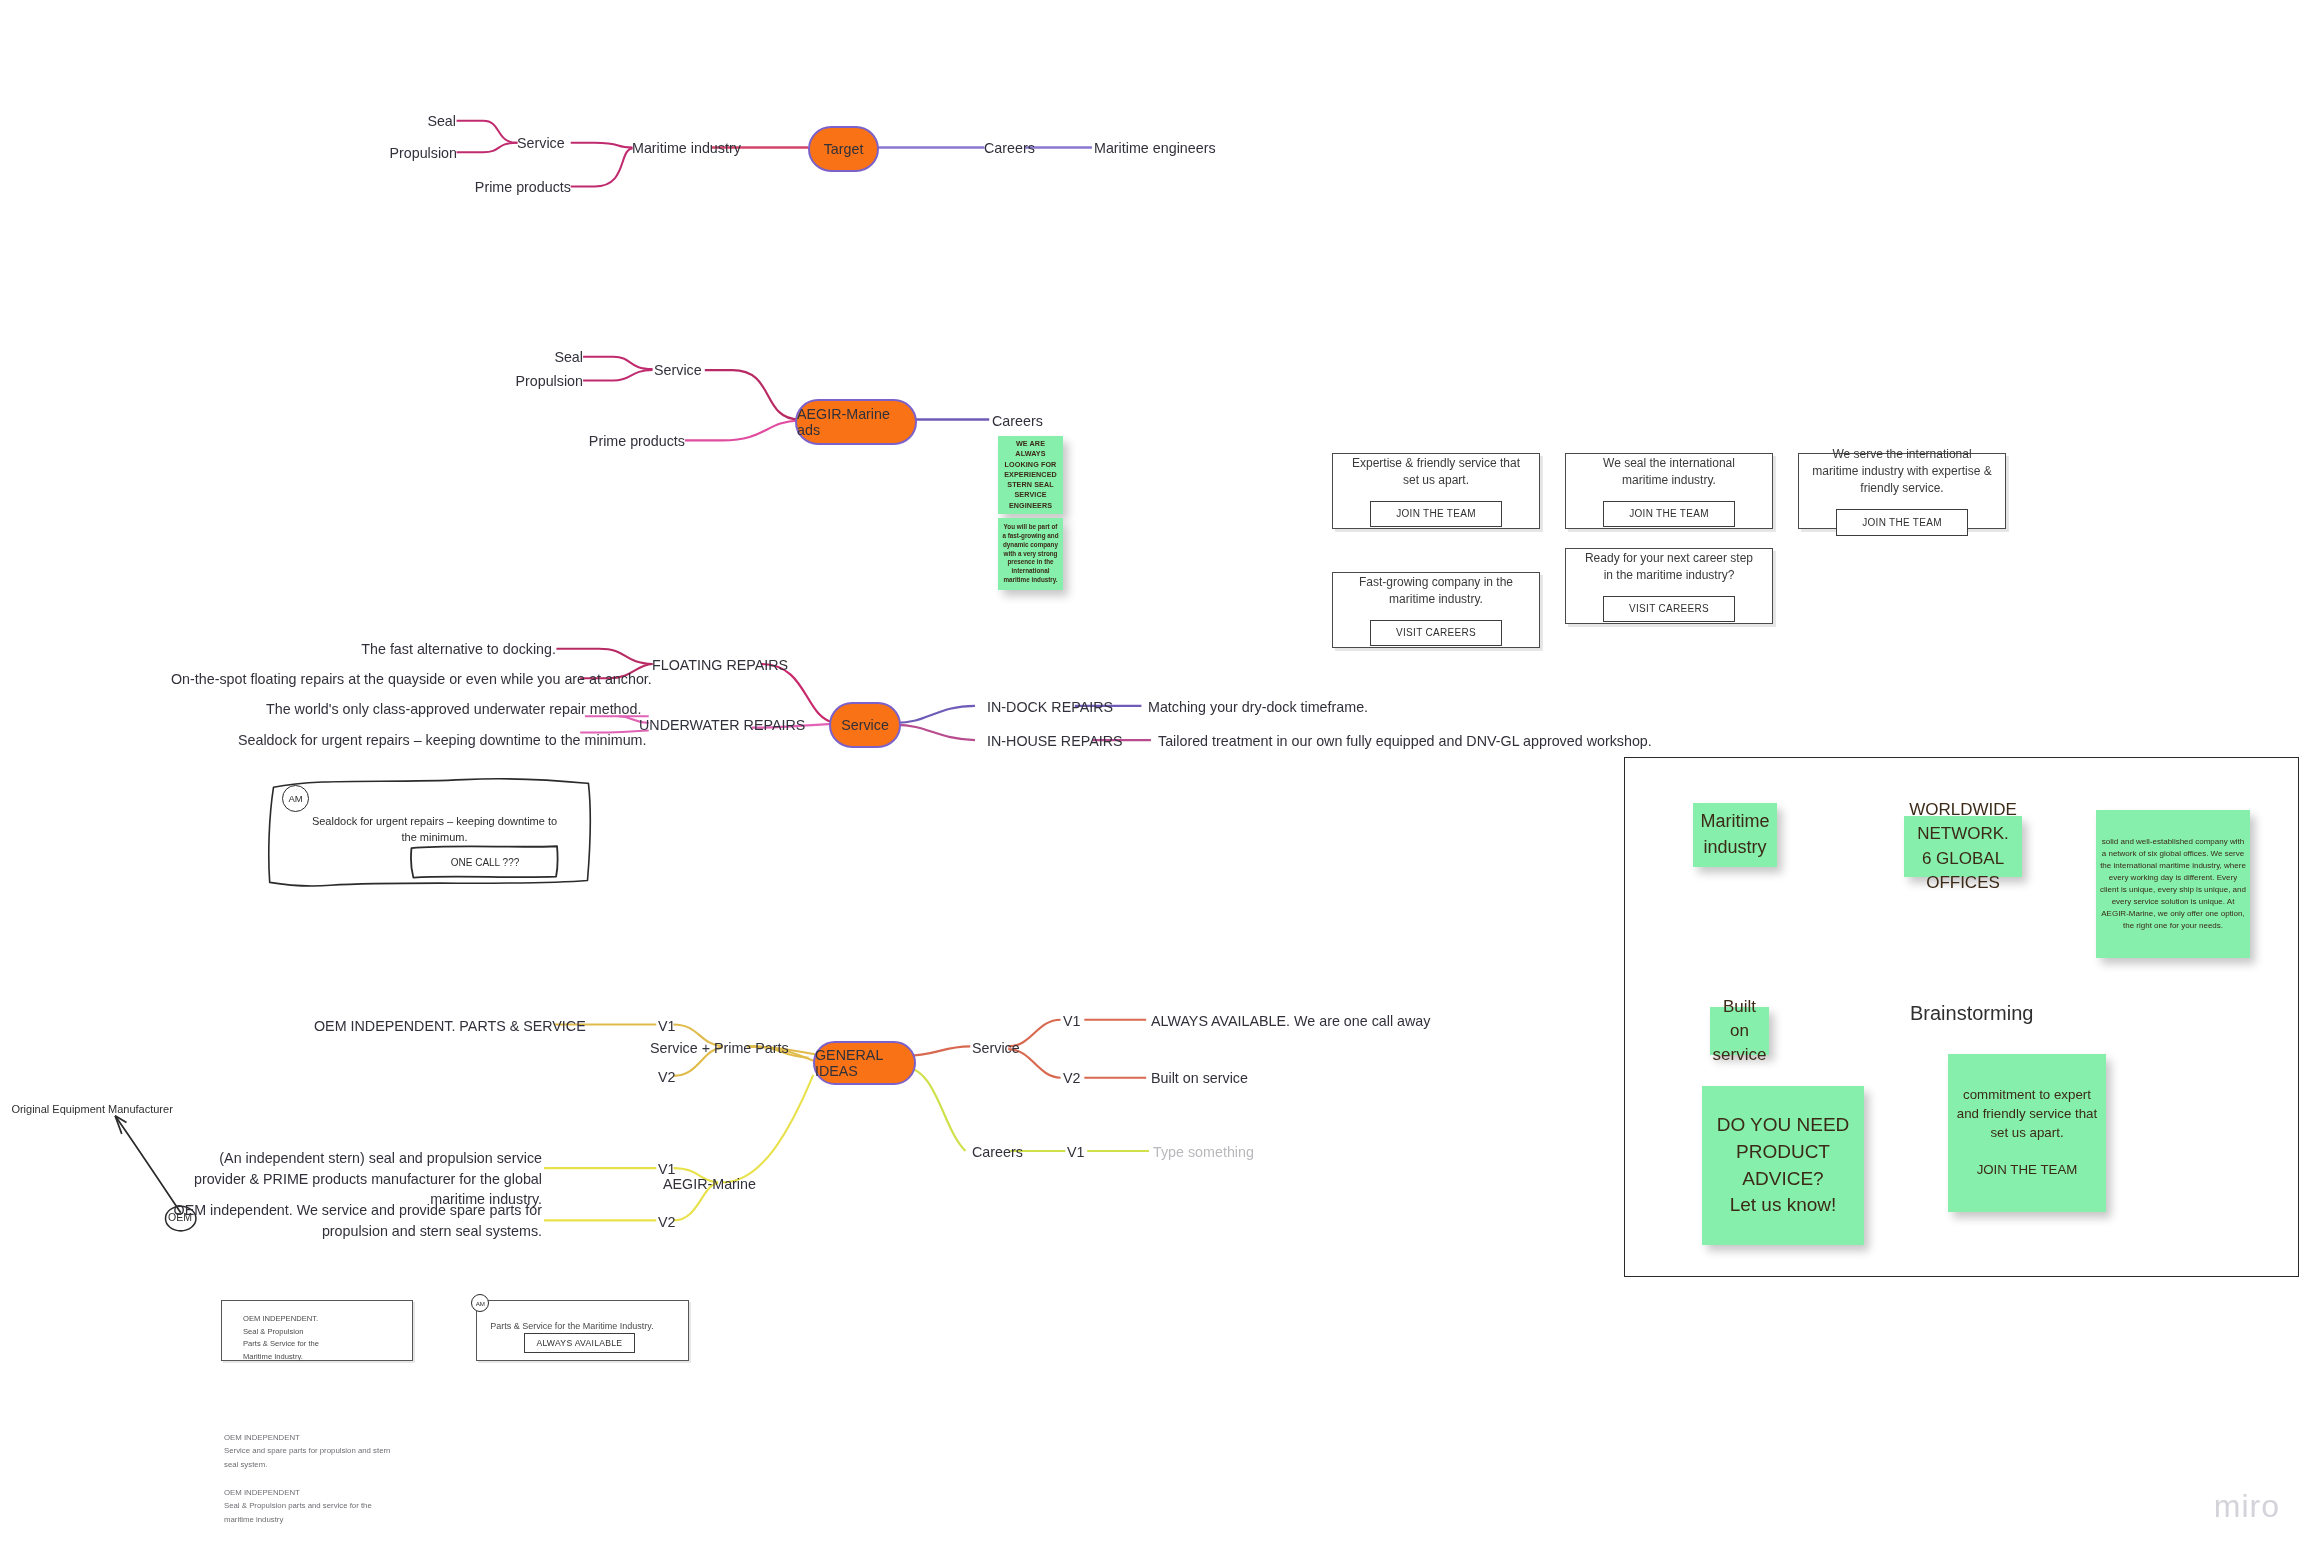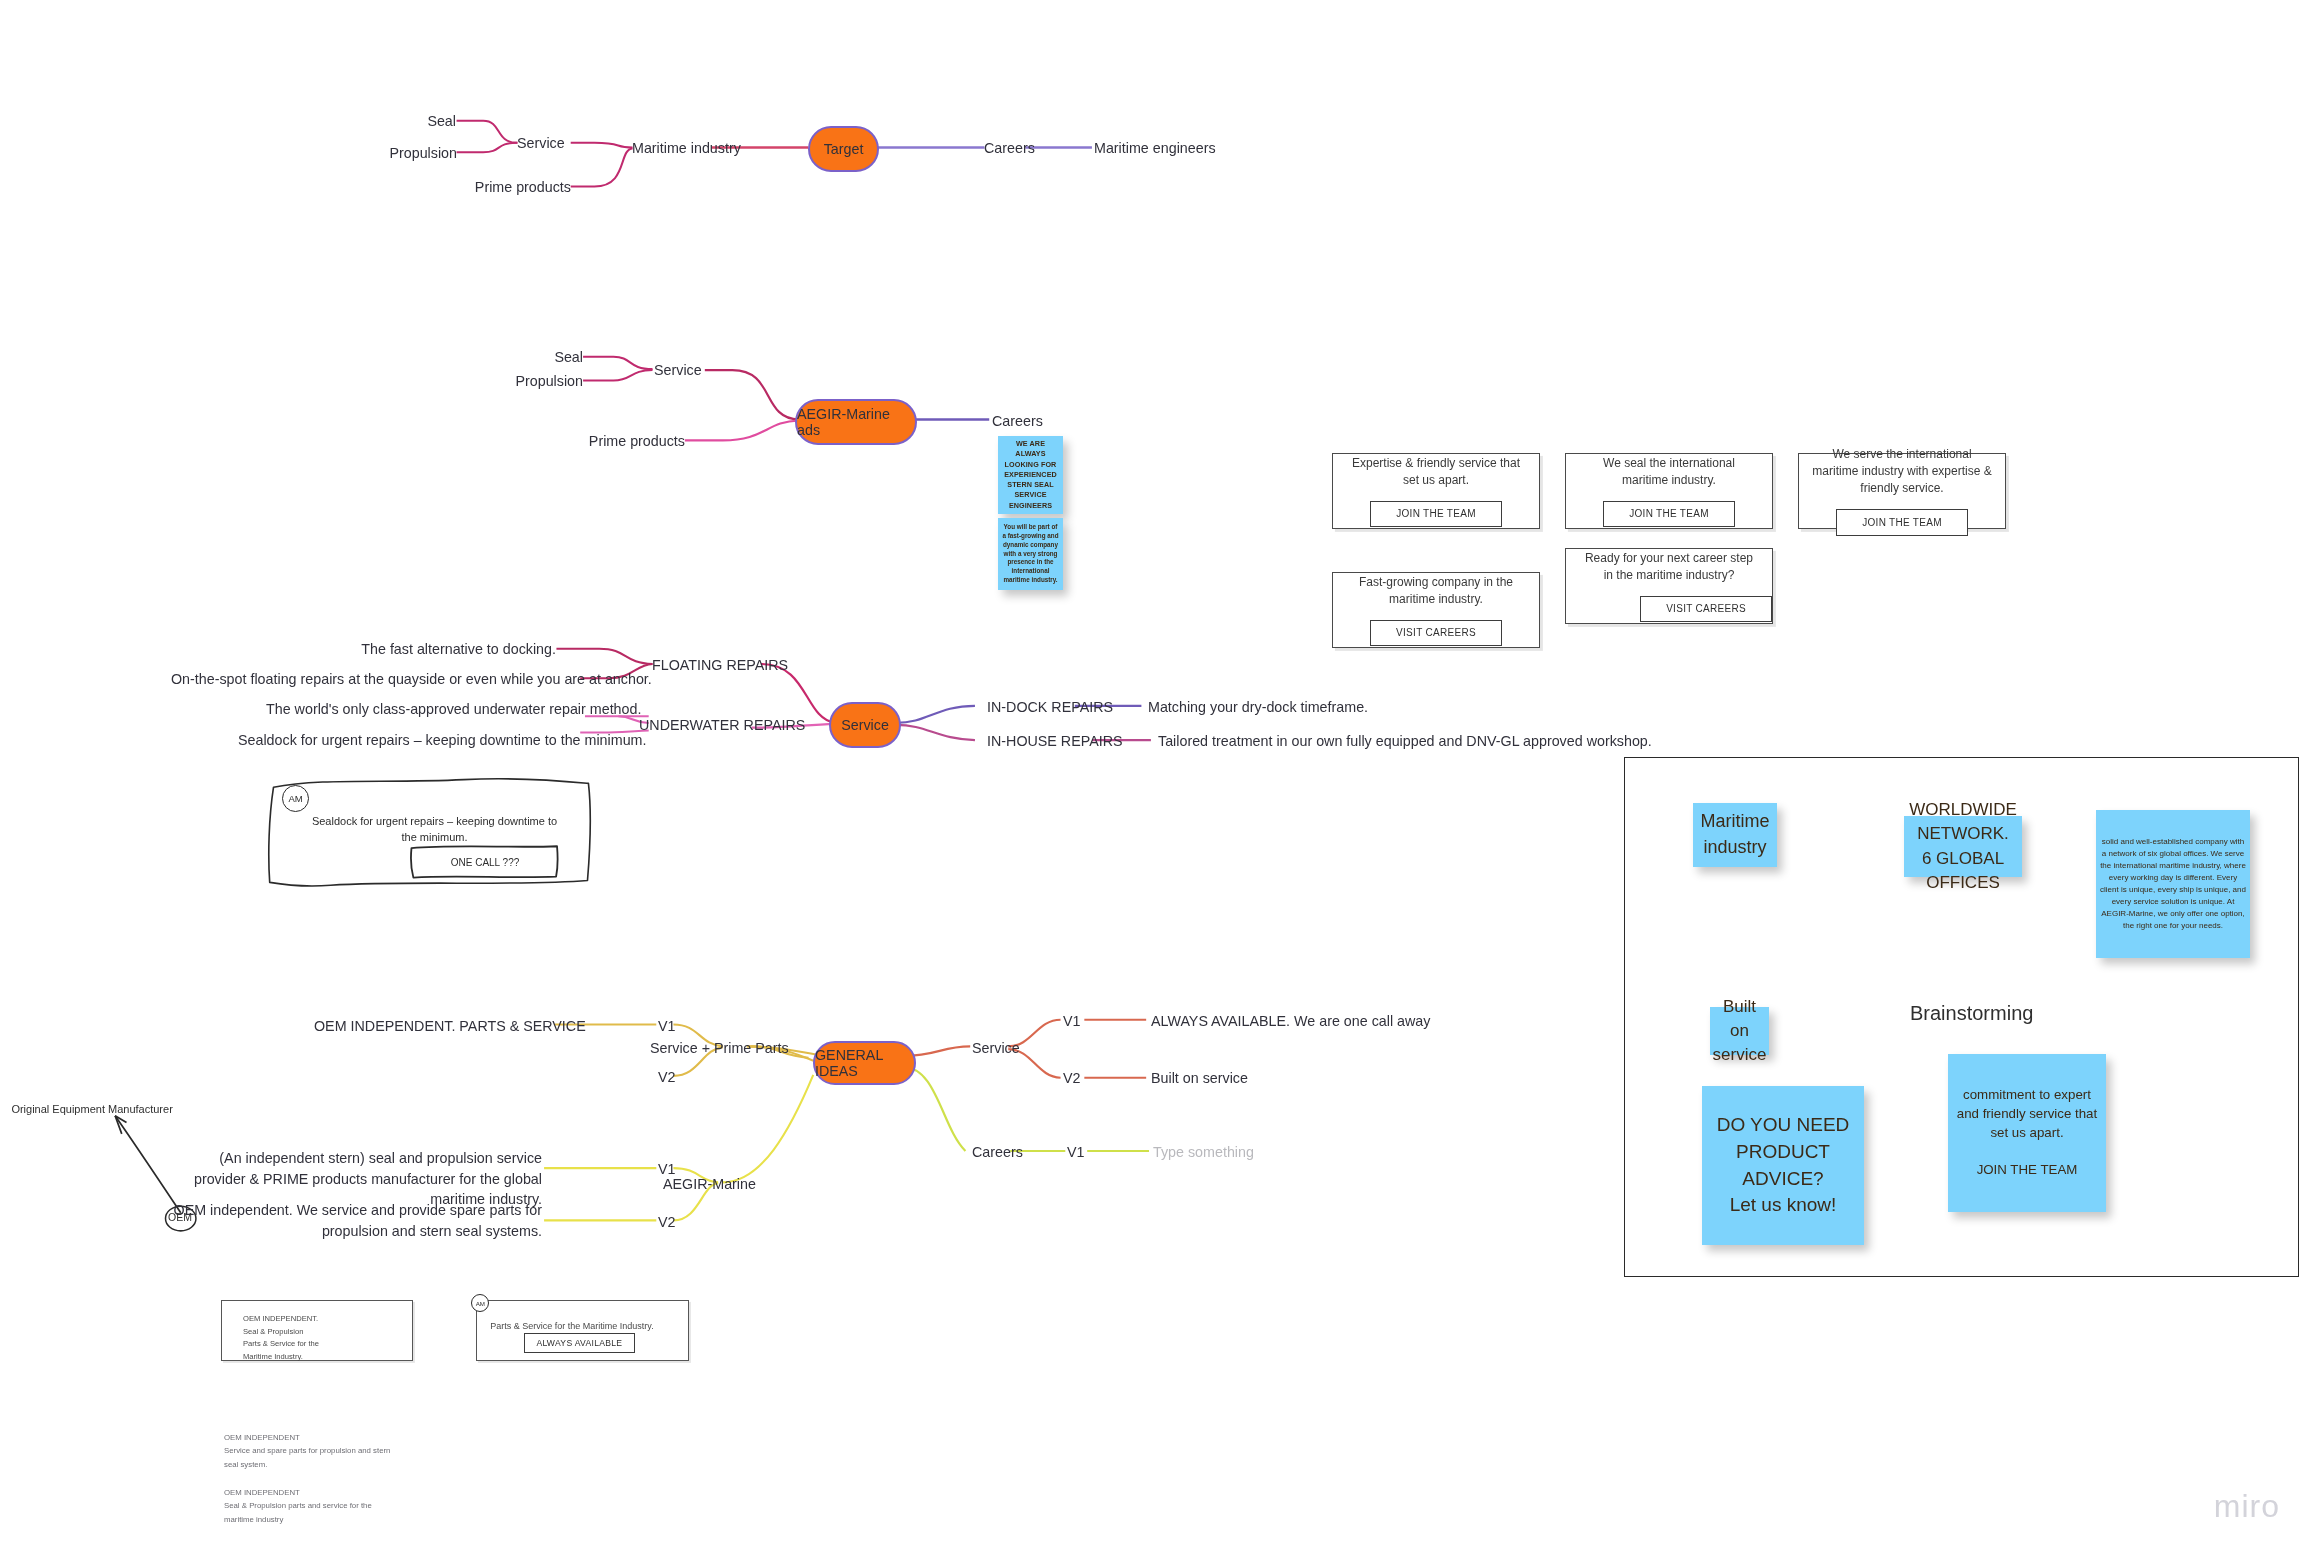--- a/index.html
+++ b/index.html
@@ -21,21 +21,21 @@
 
   
   .adcard{position:absolute;background:#fff;border:1.9px solid #4a4a4a;
           box-shadow:2.9px 2.9px 0 rgba(0,0,0,.10);
           display:flex;flex-direction:column;align-items:center;justify-content:center;}
   .adcard .adtxt{font-size:12px;color:#3a3a3a;text-align:center;line-height:1.4;padding:0 13.3px;}
   .adbtn{margin-top:12.4px;border:1.9px solid #3d3d3d;background:#fff;
          font-size:10px;letter-spacing:0.3px;color:#2f2f2f;padding:6.7px 25px;text-align:center;}
 
   
-  .sticky{position:absolute;background:#7dd3fc;color:#3b2a17;
+  .sticky{position:absolute;background:#86efac;color:#3b2a17;
           box-shadow:4.8px 5.7px 8.6px rgba(0,0,0,.22);
           display:flex;align-items:center;justify-content:center;text-align:center;
           padding:4px;box-sizing:border-box;line-height:1.42;}
   .sticky.small{font-size:7.2px;font-weight:700;letter-spacing:0.1px;}
   .sticky.tiny{font-size:6.3px;font-weight:600;}
   .sticky.big{font-size:18px;}
   .sticky.md{font-size:17px;}
   .sticky.sm2{font-size:10.5px;}
   .sticky.lg{font-size:19px;}
 
@@ -158,21 +158,21 @@
   <div class="adcard" style="left:1798px;top:453px;width:206px;height:74px;">
     <div class="adtxt">We serve the international maritime industry with expertise &amp; friendly service.</div>
     <div class="adbtn">JOIN THE TEAM</div>
   </div>
 
   <div class="adcard" style="left:1332px;top:548px;width:206px;height:74px;margin-top:24px;">
     <div class="adtxt">Fast-growing company in the maritime industry.</div>
     <div class="adbtn">VISIT CAREERS</div>
   </div>
 
-  <div class="adcard" style="left:1565px;top:548px;width:206px;height:74px;align-items:flex-end;">
+  <div class="adcard" style="left:1565px;top:548px;width:206px;height:74px;">
     <div class="adtxt">Ready for your next career step in the maritime industry?</div>
     <div class="adbtn">VISIT CAREERS</div>
   </div>
 
   <div class="node r" style="left:285px;top:640px;width:271px;">The fast alternative to docking.</div>
   <div class="node r" style="left:171px;top:670px;width:409px;">On-the-spot floating repairs at the quayside or even while you are at anchor.</div>
   <div class="node r" style="left:266px;top:700px;width:319px;">The world's only class-approved underwater repair method.</div>
   <div class="node r" style="left:238px;top:731px;width:347px;">Sealdock for urgent repairs – keeping downtime to the minimum.</div>
   <div class="node" style="left:652px;top:656px;">FLOATING REPAIRS</div>
   <div class="node" style="left:639px;top:716px;">UNDERWATER REPAIRS</div>

